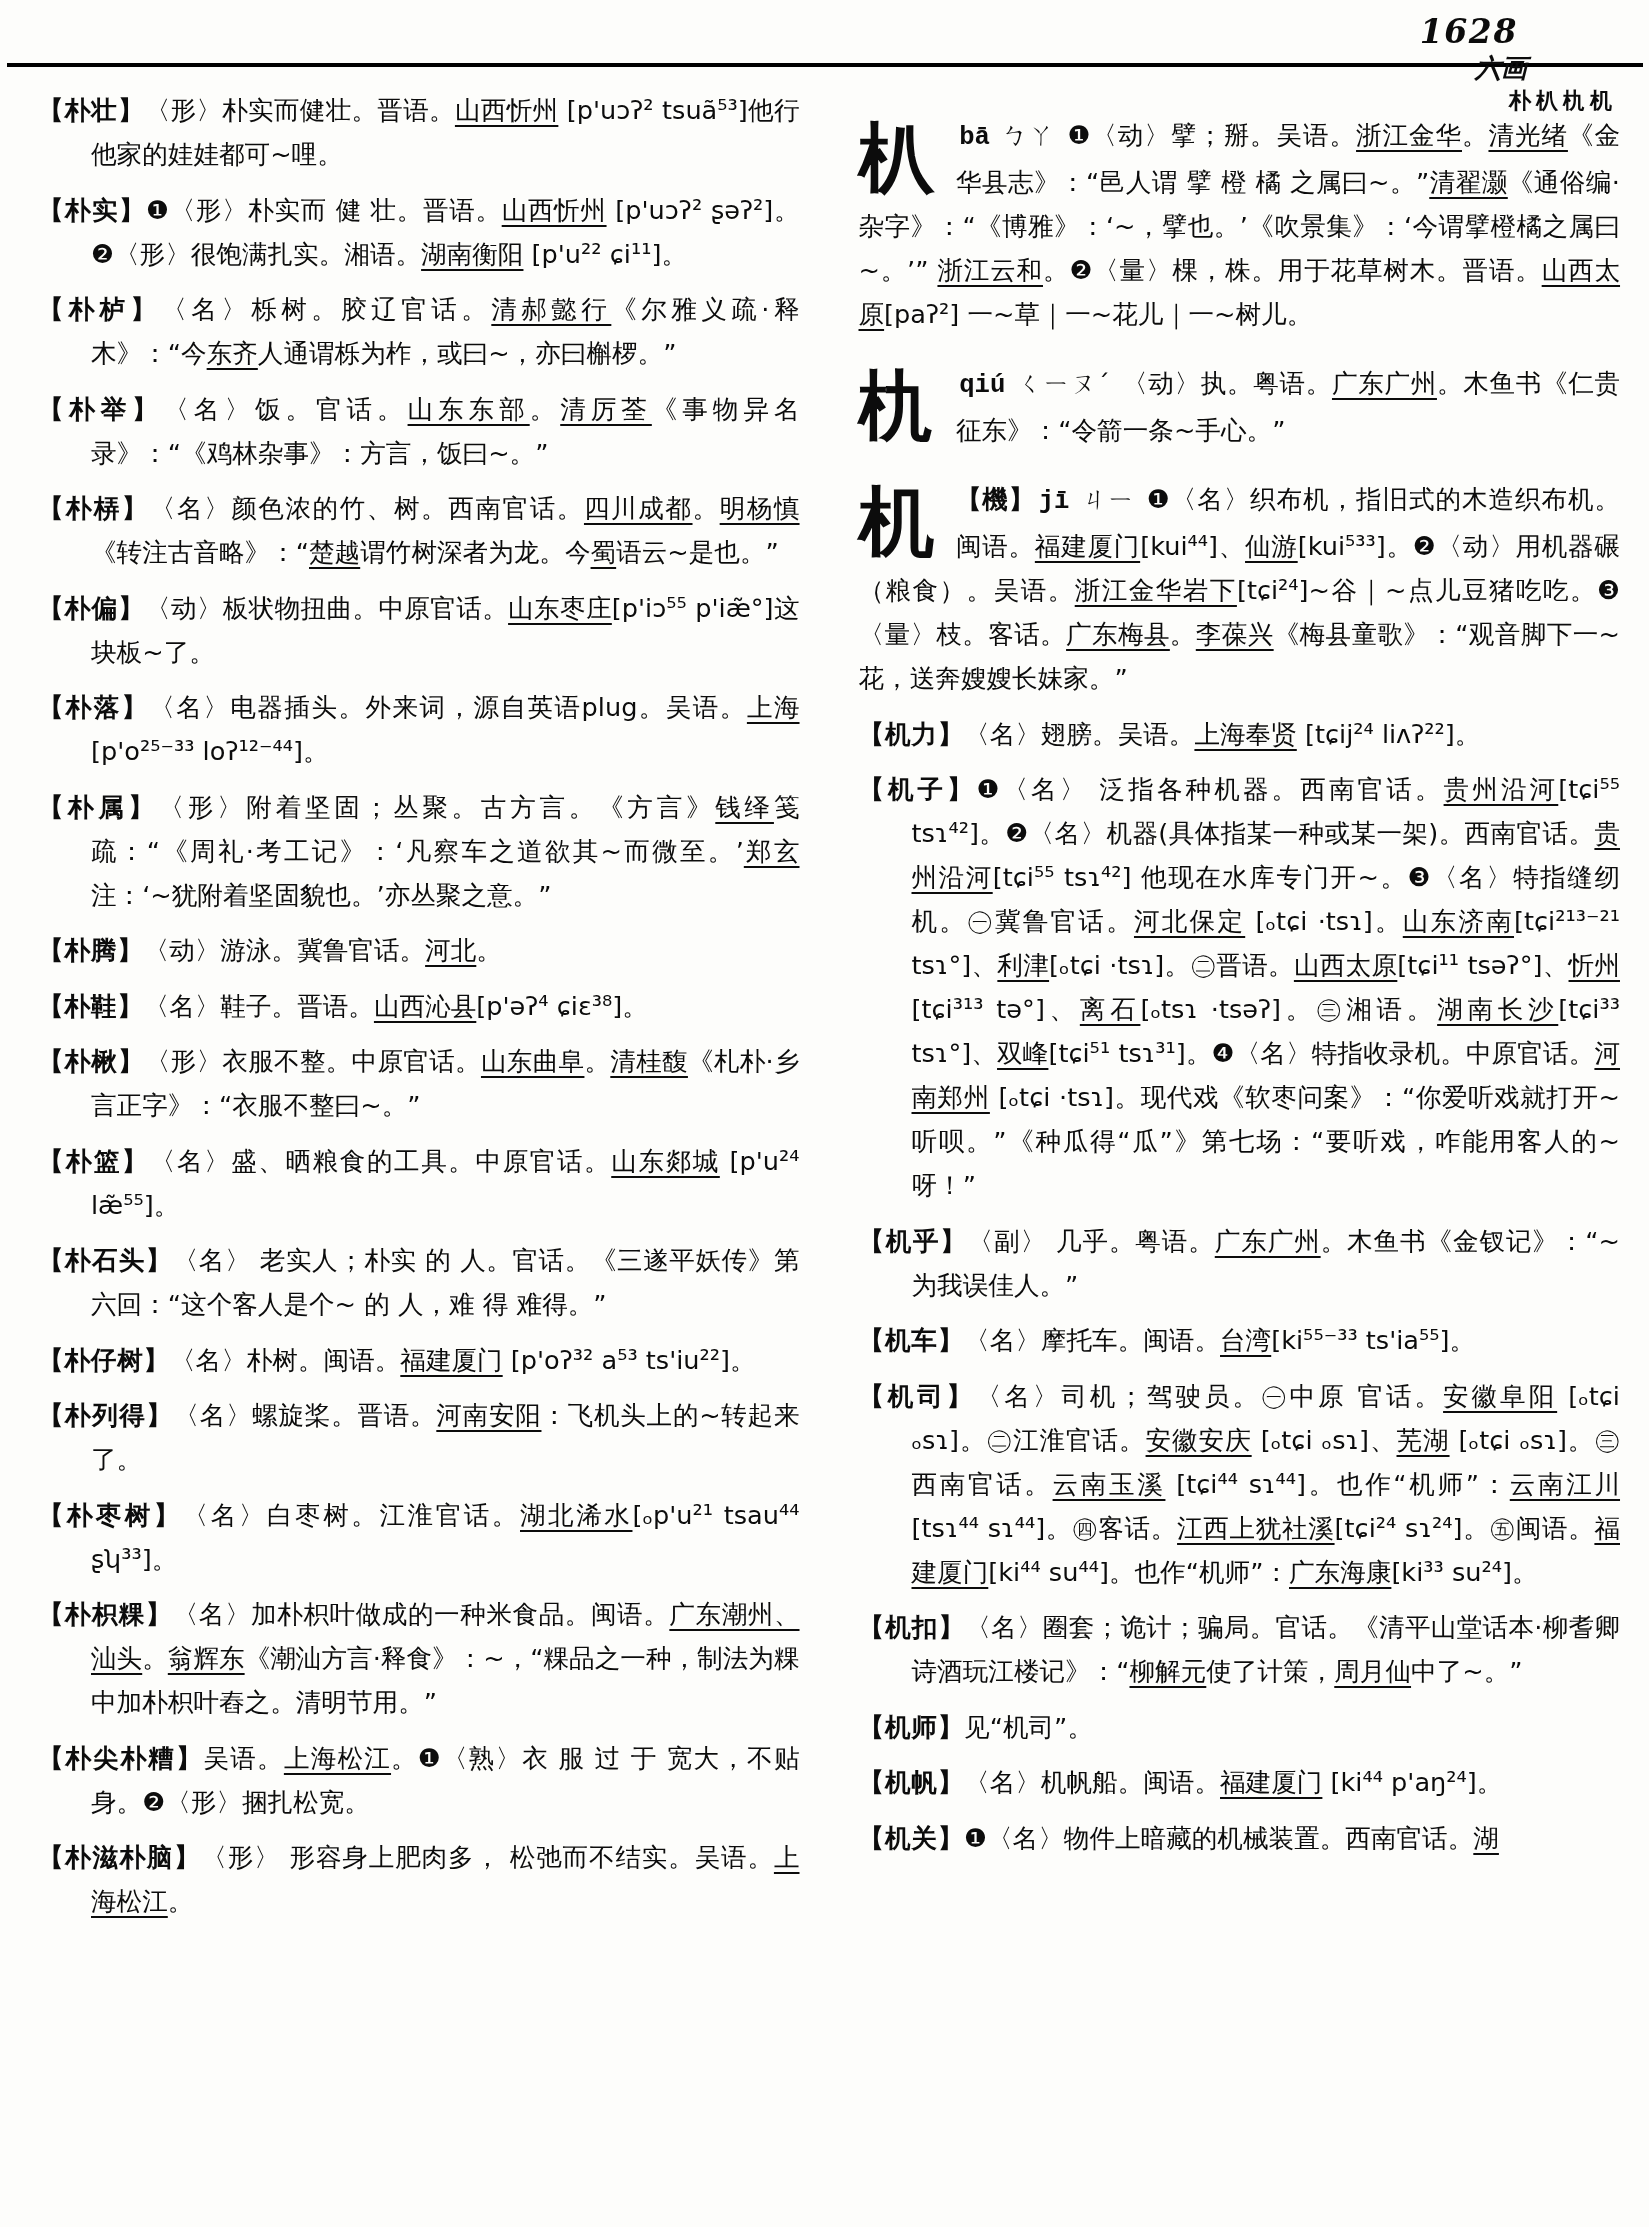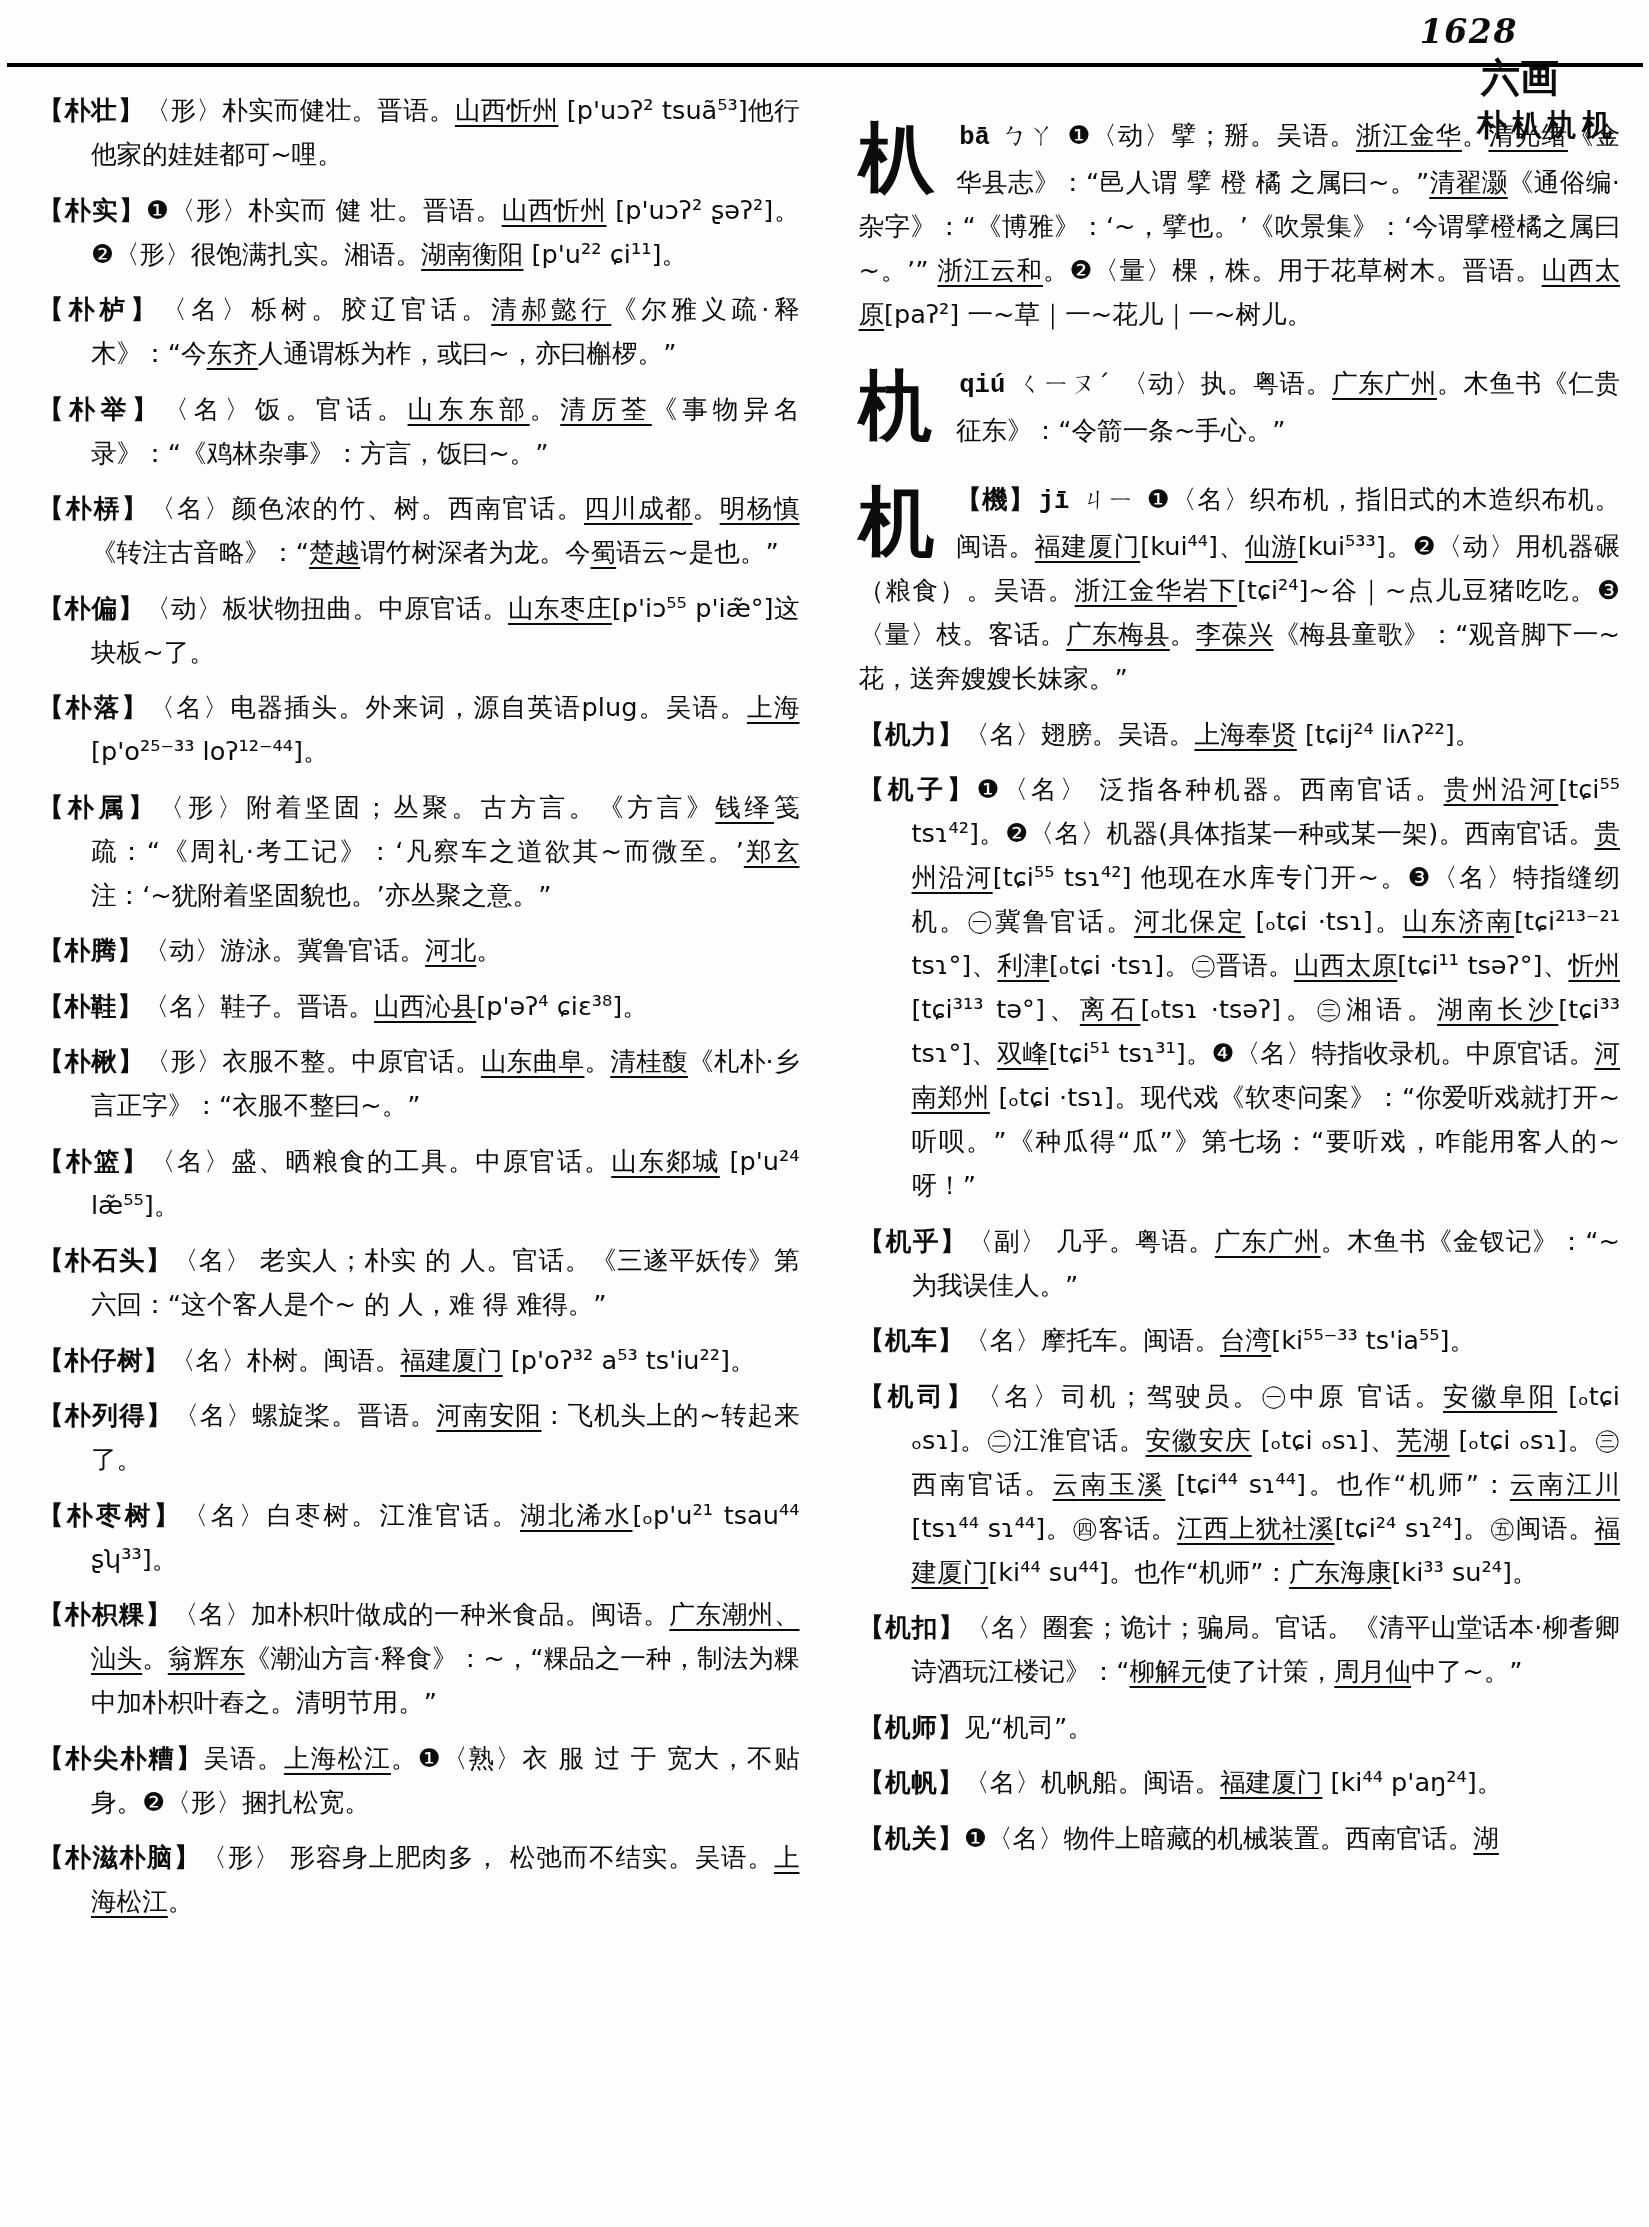--- a/index.html
+++ b/index.html
@@ -15,22 +15,22 @@
   .page-header{
     display:flex;align-items:flex-end;
     padding:11.5px 33px 5px 58px;
     height:63px;box-sizing:border-box;flex-direction:column;
   }
   .page-number{
     font-family:"DejaVu Serif","Liberation Serif",serif;
     font-style:italic;font-weight:bold;font-size:33px;
     letter-spacing:1.6px;margin-right:99px;
   }
-  .section-label{font-weight:bold;font-size:39px;margin-right:58px;}
-  .headwords-range{font-weight:bold;font-size:30px;letter-spacing:5px;}
+  .section-label{font-weight:bold;font-size:26px;margin-right:90px;font-style:italic;}
+  .headwords-range{font-weight:bold;font-size:22px;letter-spacing:5px;}
   .header-rule{height:4.1px;background:#000;margin:0 6.6px 0 6.6px;}
   .columns{
     display:flex;gap:59px;
     padding:21.4px 30px 0 38px;
     box-sizing:border-box;
   }
   .col{flex:1;min-width:0;}
   .entry{
     font-size:25.6px;line-height:44px;
     padding-left:53px;text-indent:-53px;

